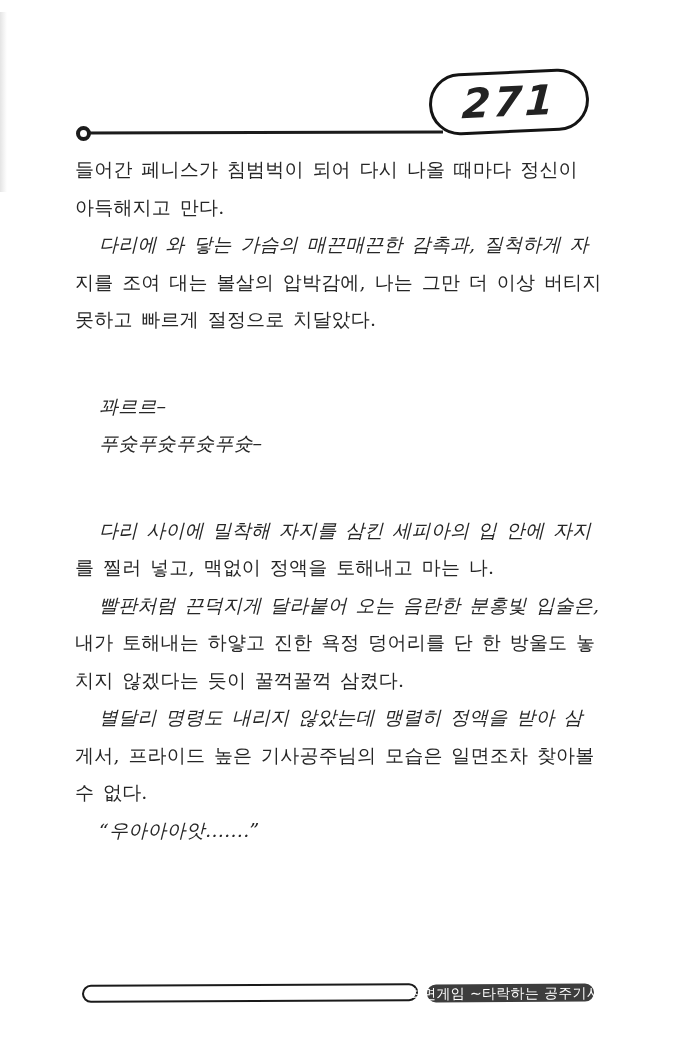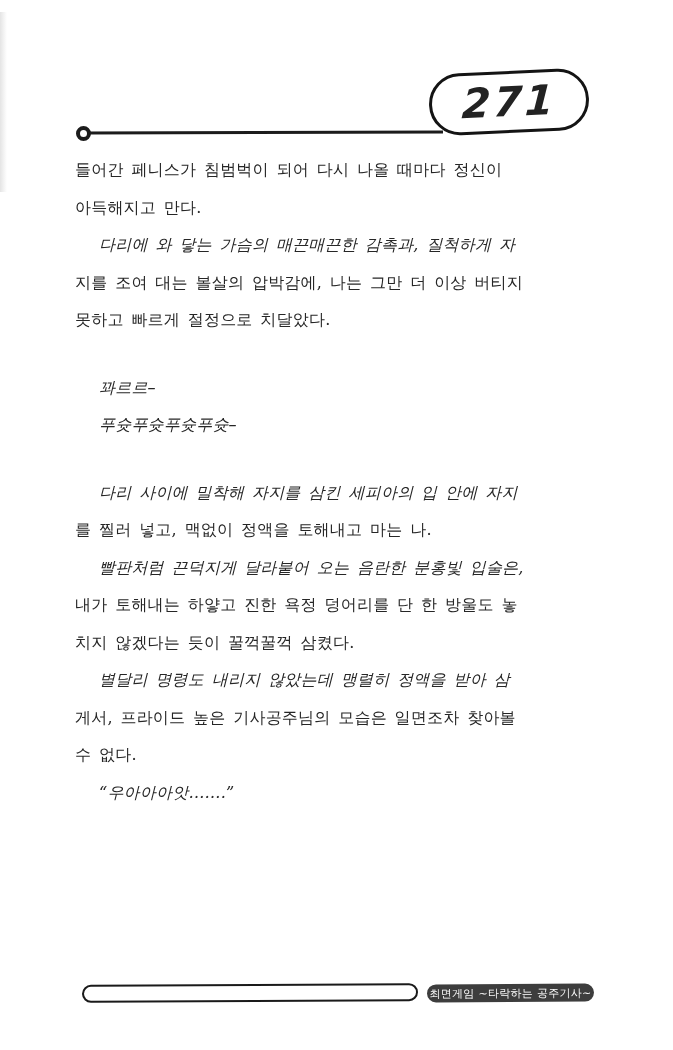--- a/index.html
+++ b/index.html
@@ -44,44 +44,44 @@
     font-size:41px; letter-spacing:3px; color:#222;
     transform:skewX(-6deg);
   }
 
   
   .body {
     position:absolute; left:75px; top:151px; width:527px;
   }
   .line {
     height:37.5px; line-height:37.5px;
-    font-size:16px; letter-spacing:0.2px; word-spacing:2.5px;
+    font-size:19px; letter-spacing:0.2px; word-spacing:2.5px;
     white-space:nowrap; text-align:left;
   }
   .indent { text-indent:24px;font-style:italic; }
-  .gap { margin-top:30px; }
+  .gap { margin-top:49px; }
 
   
   .footer-outline {
     position:absolute; left:82px; top:984px;
     width:336px; height:18px; box-sizing:border-box;
     border:2.5px solid #1a1a1a; border-radius:11px;
     background:#fff;
     transform:rotate(-0.3deg);
   }
   .series-badge {
     position:absolute; left:427px; top:984px;
     width:167px; height:18px; box-sizing:border-box;
     background:#3d3d3d; border-radius:10px;
     display:flex; align-items:center; justify-content:center;
     transform:rotate(-0.3deg);
   }
   .series-badge span {
     font-family:"DejaVu Sans","Liberation Sans",sans-serif;
-    font-size:11px; color:#ffffff; letter-spacing:0.3px;
+    font-size:14px; color:#ffffff; letter-spacing:0.3px;
     white-space:nowrap; line-height:1;
   }
 </style>
 </head>
 <body>
 
 <div class="page">
 
   <div class="edge-shadow"></div>
 

